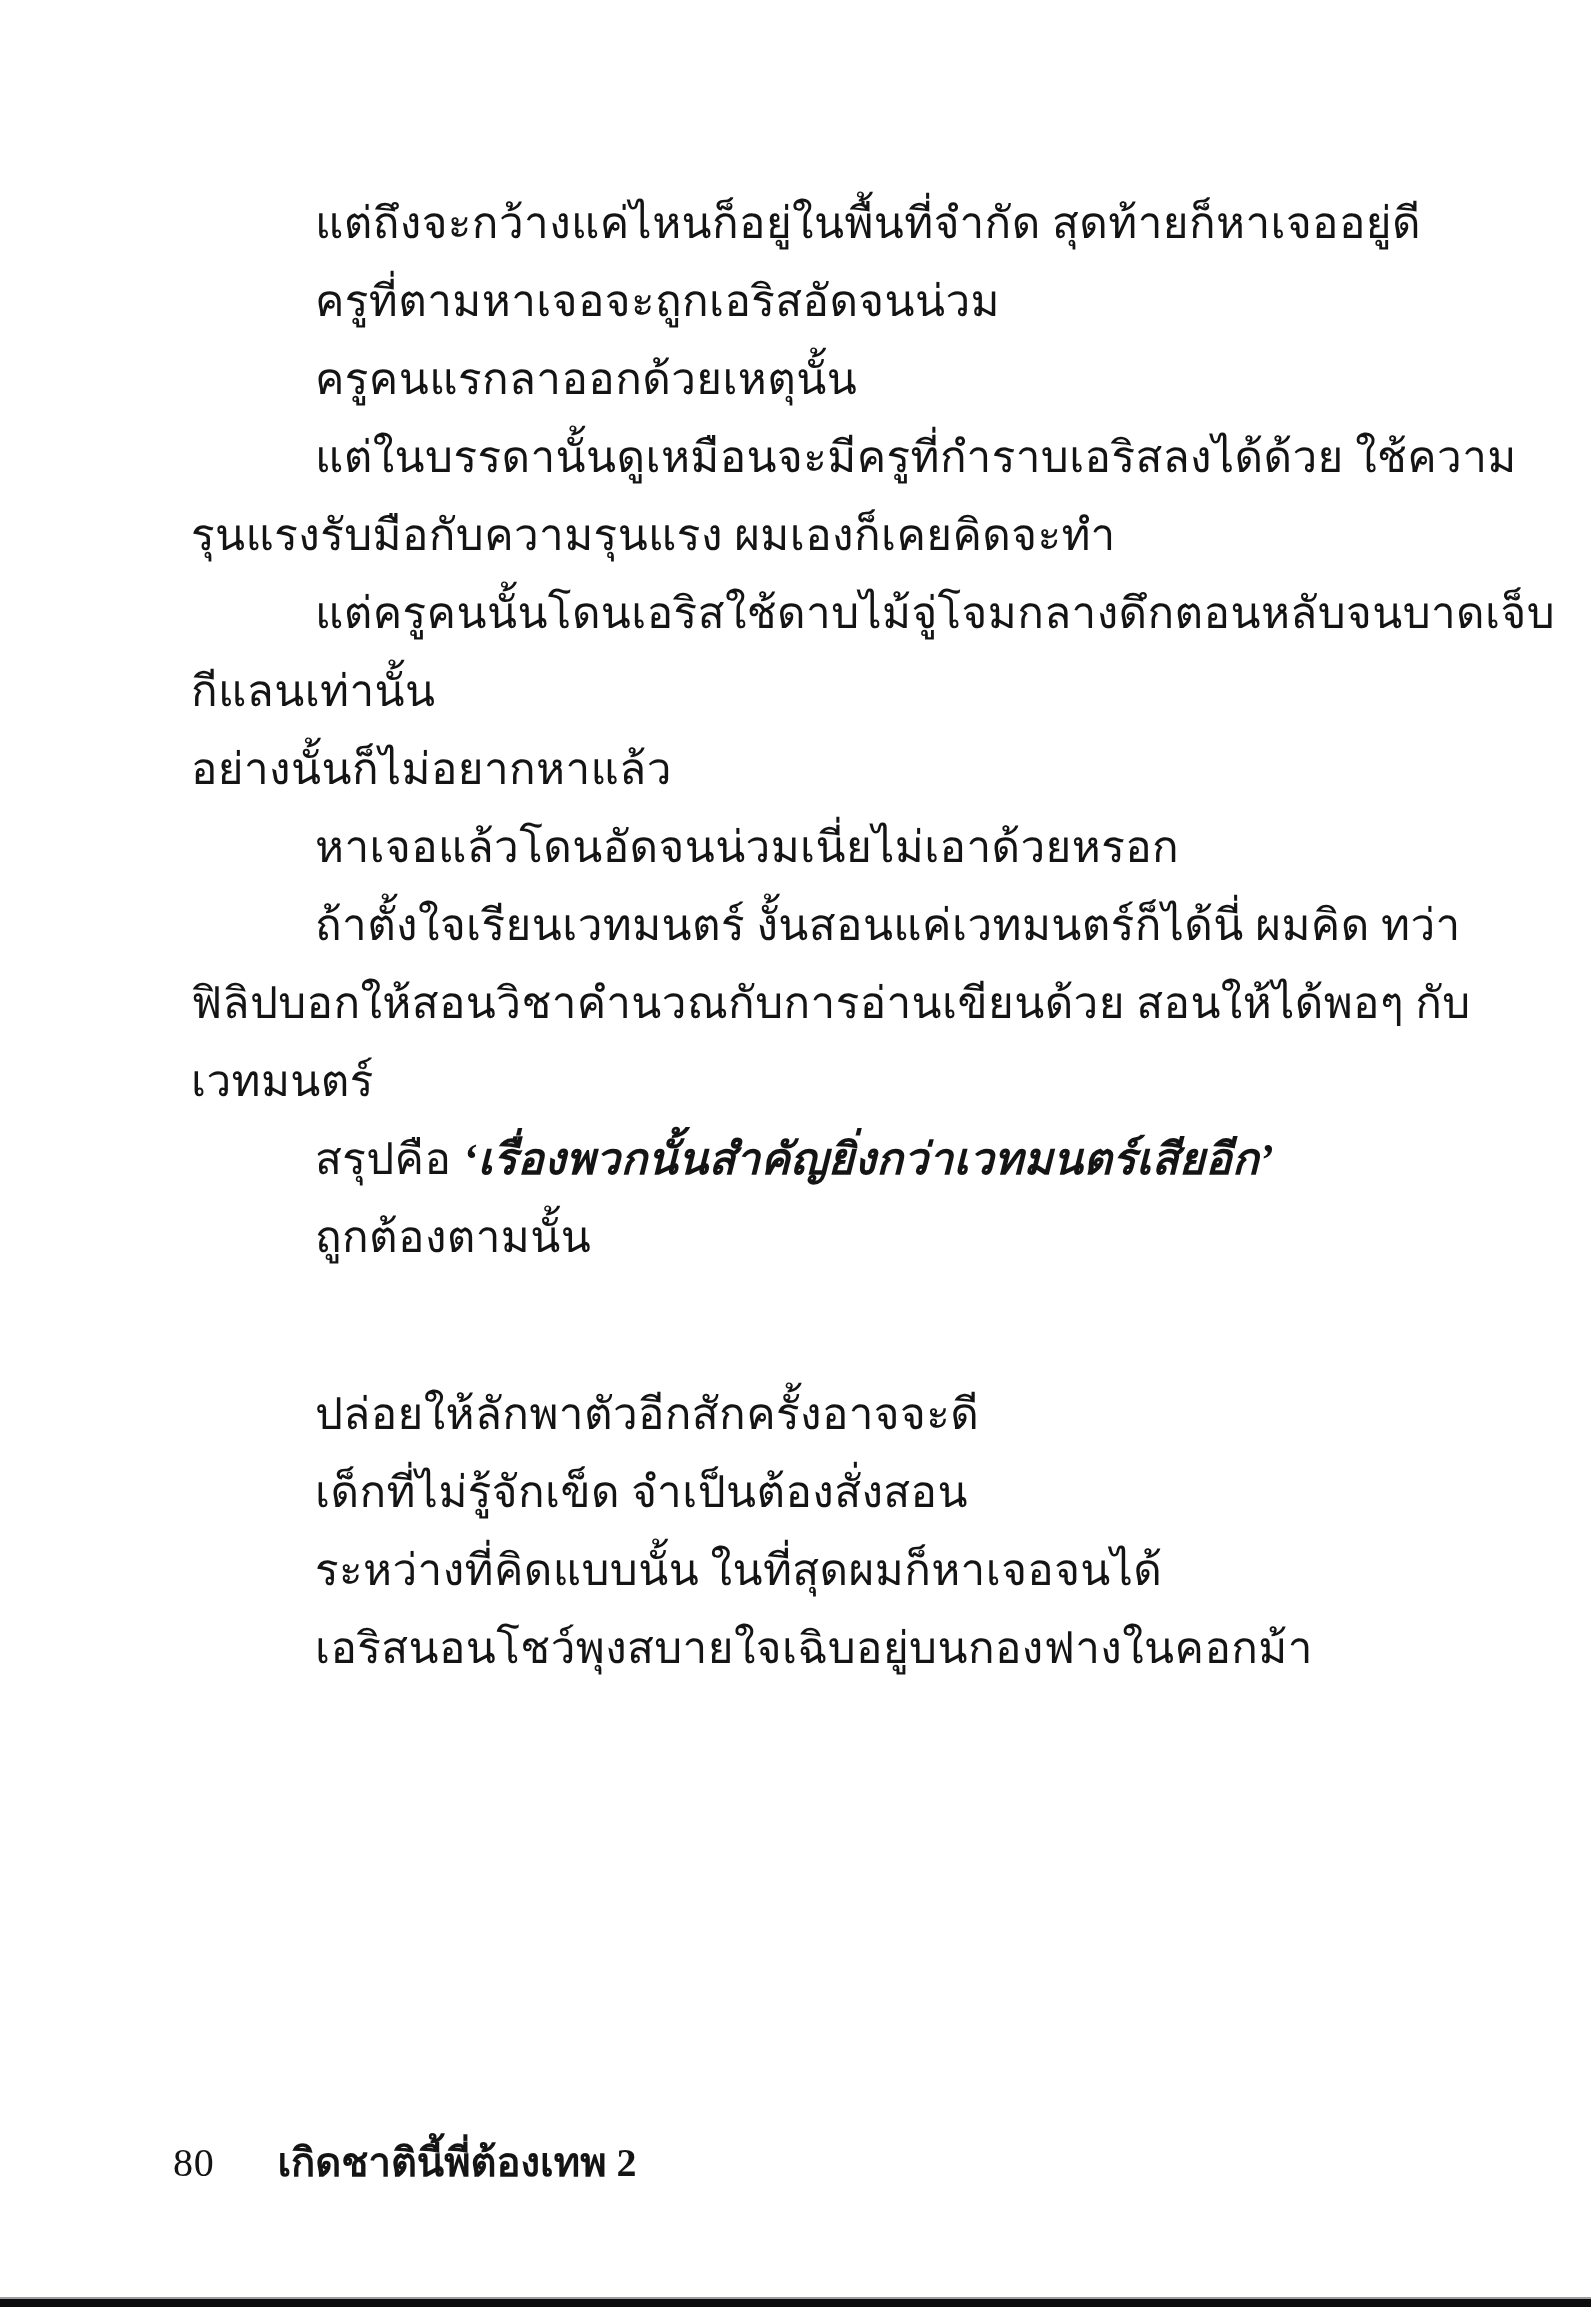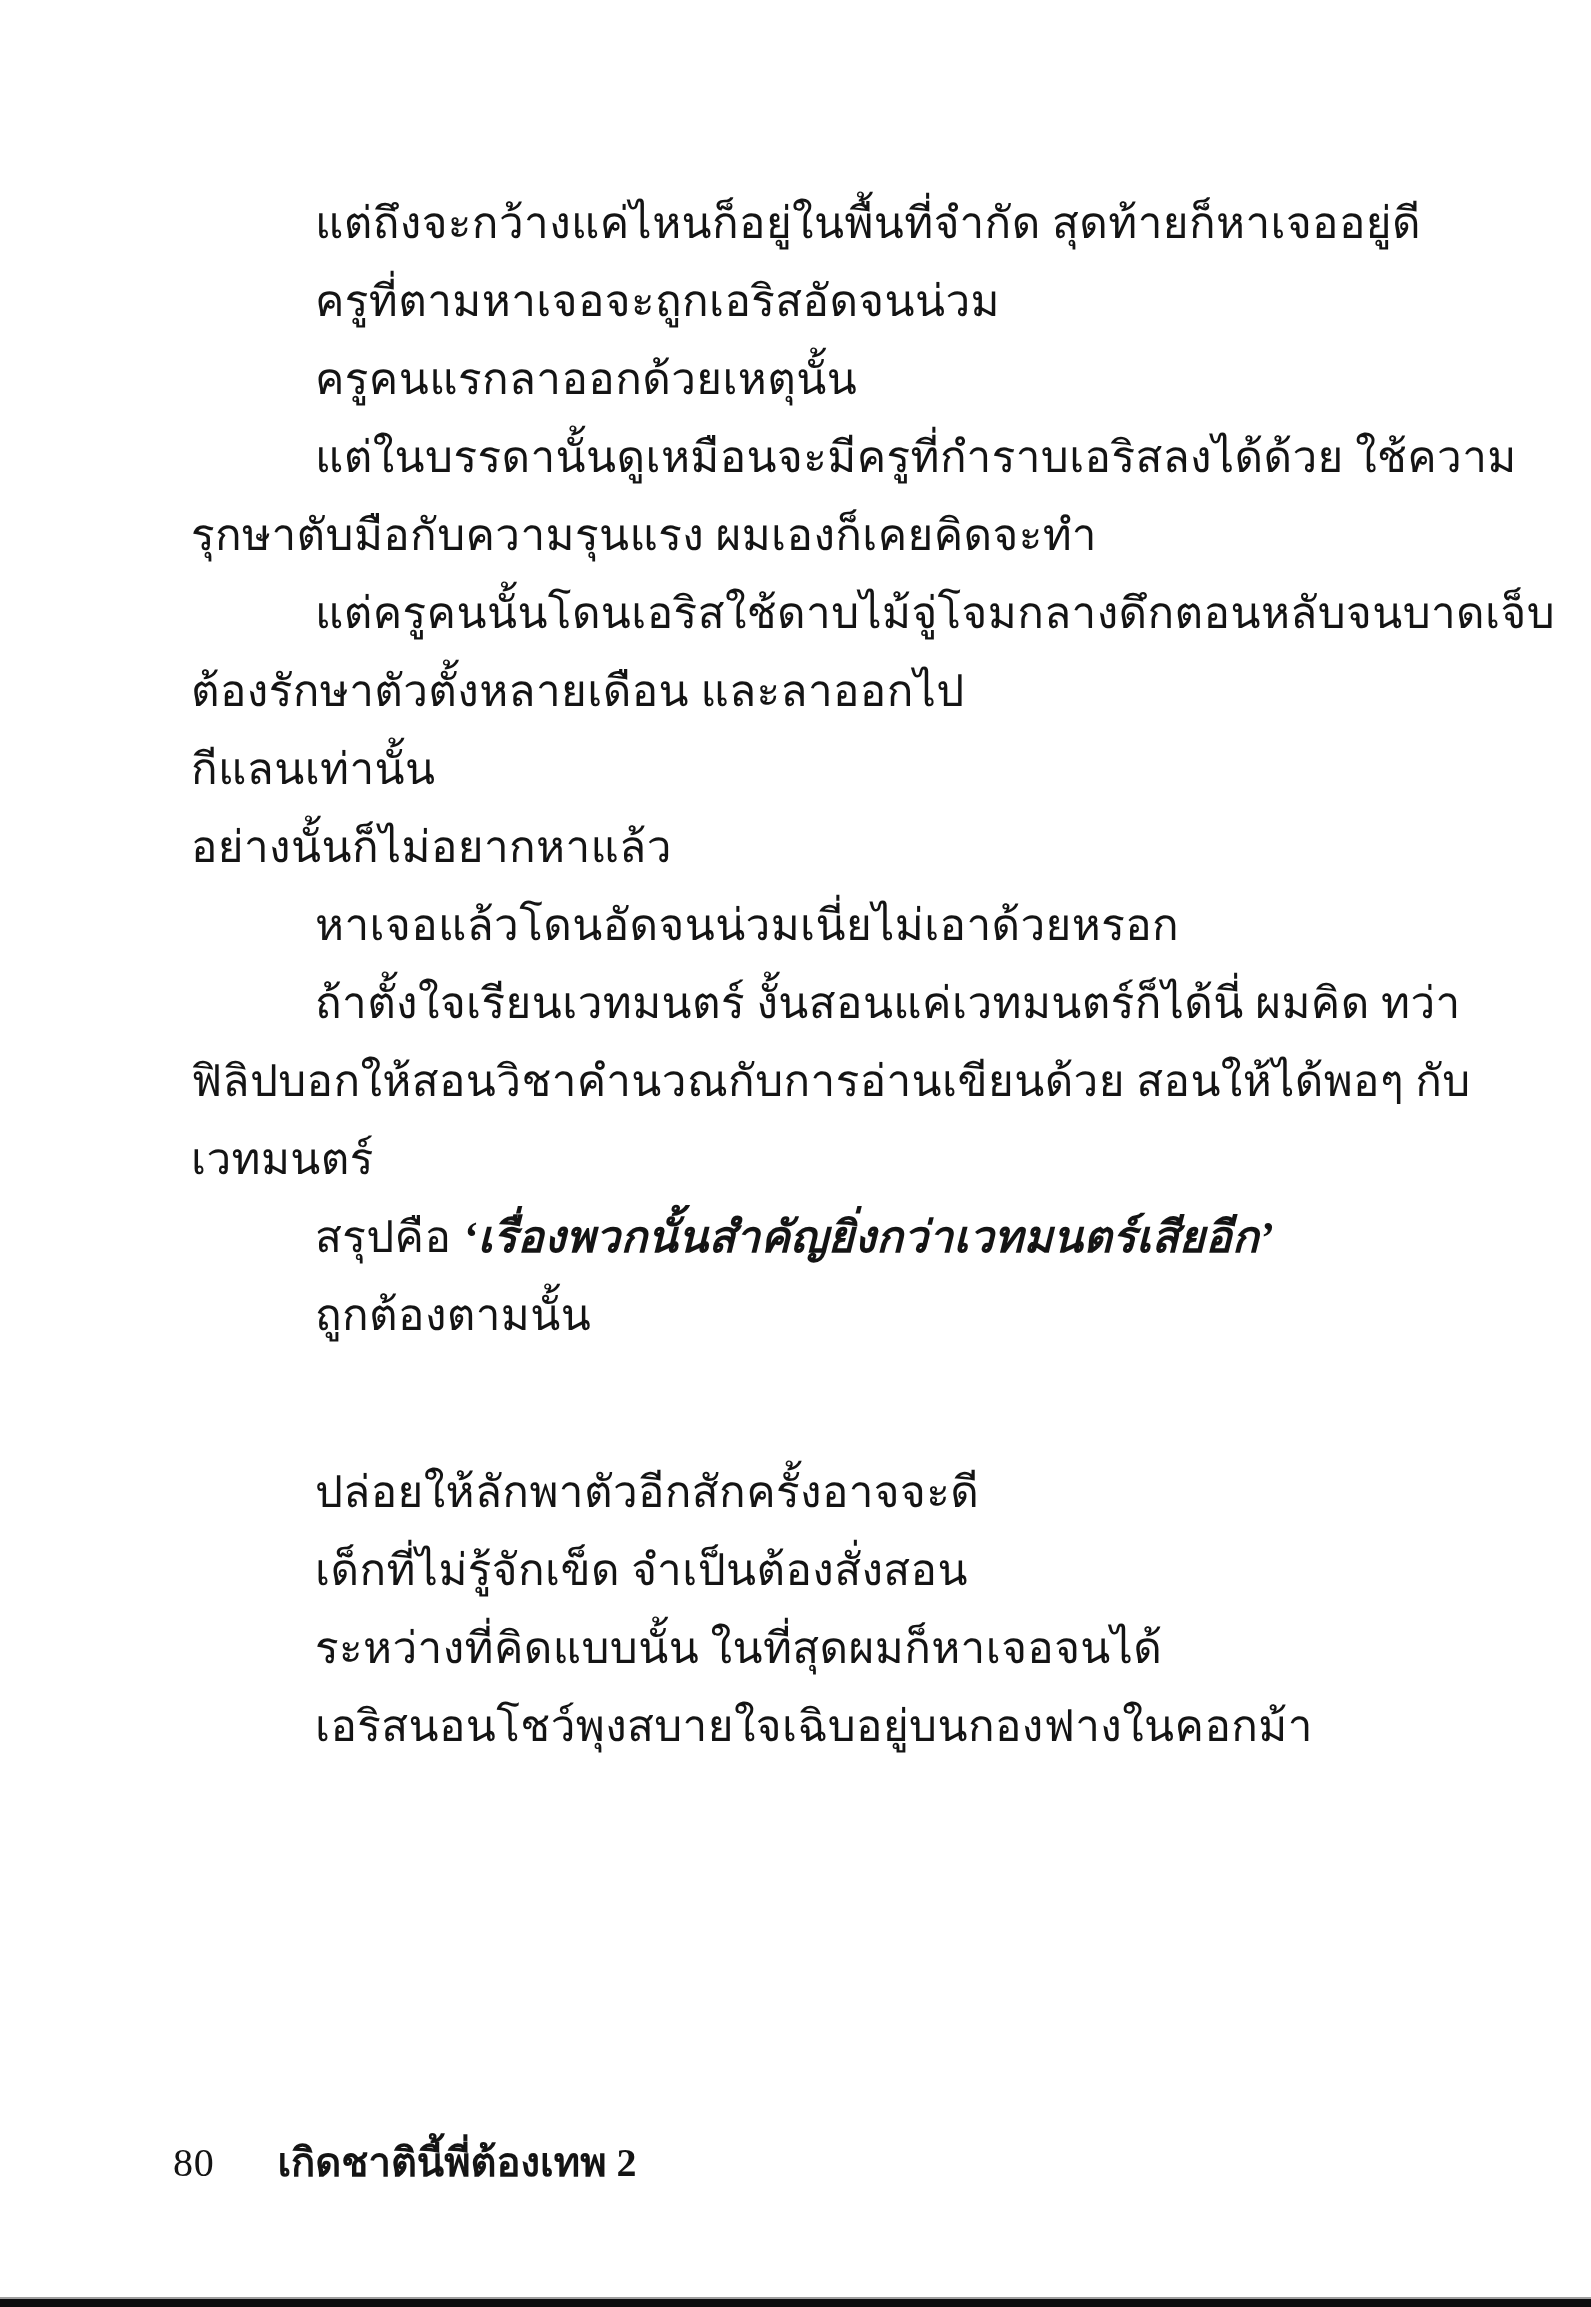--- a/index.html
+++ b/index.html
@@ -71,23 +71,22 @@
 </head>
 <body>
 
 <div class="page" style="background: rgb(255, 255, 255); color: rgb(20, 20, 20);">
 
   <div class="text-block">
       <div class="line indent">แต่ถึงจะกว้างแค่ไหนก็อยู่ในพื้นที่จำกัด สุดท้ายก็หาเจออยู่ดี</div>
       <div class="line indent">ครูที่ตามหาเจอจะถูกเอริสอัดจนน่วม</div>
       <div class="line indent">ครูคนแรกลาออกด้วยเหตุนั้น</div>
       <div class="line indent">แต่ในบรรดานั้นดูเหมือนจะมีครูที่กำราบเอริสลงได้ด้วย ใช้ความ</div>
-      <div class="line">รุกษาตับมือกับความรุนแรง ผมเองก็เคยคิดจะทำ</div>
+      <div class="line">รุนแรงรับมือกับความรุนแรง ผมเองก็เคยคิดจะทำ</div>
       <div class="line indent">แต่ครูคนนั้นโดนเอริสใช้ดาบไม้จู่โจมกลางดึกตอนหลับจนบาดเจ็บ</div>
-      <div class="line">ต้องรักษาตัวตั้งหลายเดือน และลาออกไป</div>
       <div class="line">กีแลนเท่านั้น</div>
       <div class="line">อย่างนั้นก็ไม่อยากหาแล้ว</div>
       <div class="line indent">หาเจอแล้วโดนอัดจนน่วมเนี่ยไม่เอาด้วยหรอก</div>
       <div class="line indent">ถ้าตั้งใจเรียนเวทมนตร์ งั้นสอนแค่เวทมนตร์ก็ได้นี่ ผมคิด ทว่า</div>
       <div class="line">ฟิลิปบอกให้สอนวิชาคำนวณกับการอ่านเขียนด้วย สอนให้ได้พอๆ กับ</div>
       <div class="line">เวทมนตร์</div>
       <div class="line indent"><span>สรุปคือ </span><span class="italic">‘เรื่องพวกนั้นสำคัญยิ่งกว่าเวทมนตร์เสียอีก’</span></div>
       <div class="line indent">ถูกต้องตามนั้น</div>
       <div class="section-gap"></div>
       <div class="line indent">ปล่อยให้ลักพาตัวอีกสักครั้งอาจจะดี</div>

